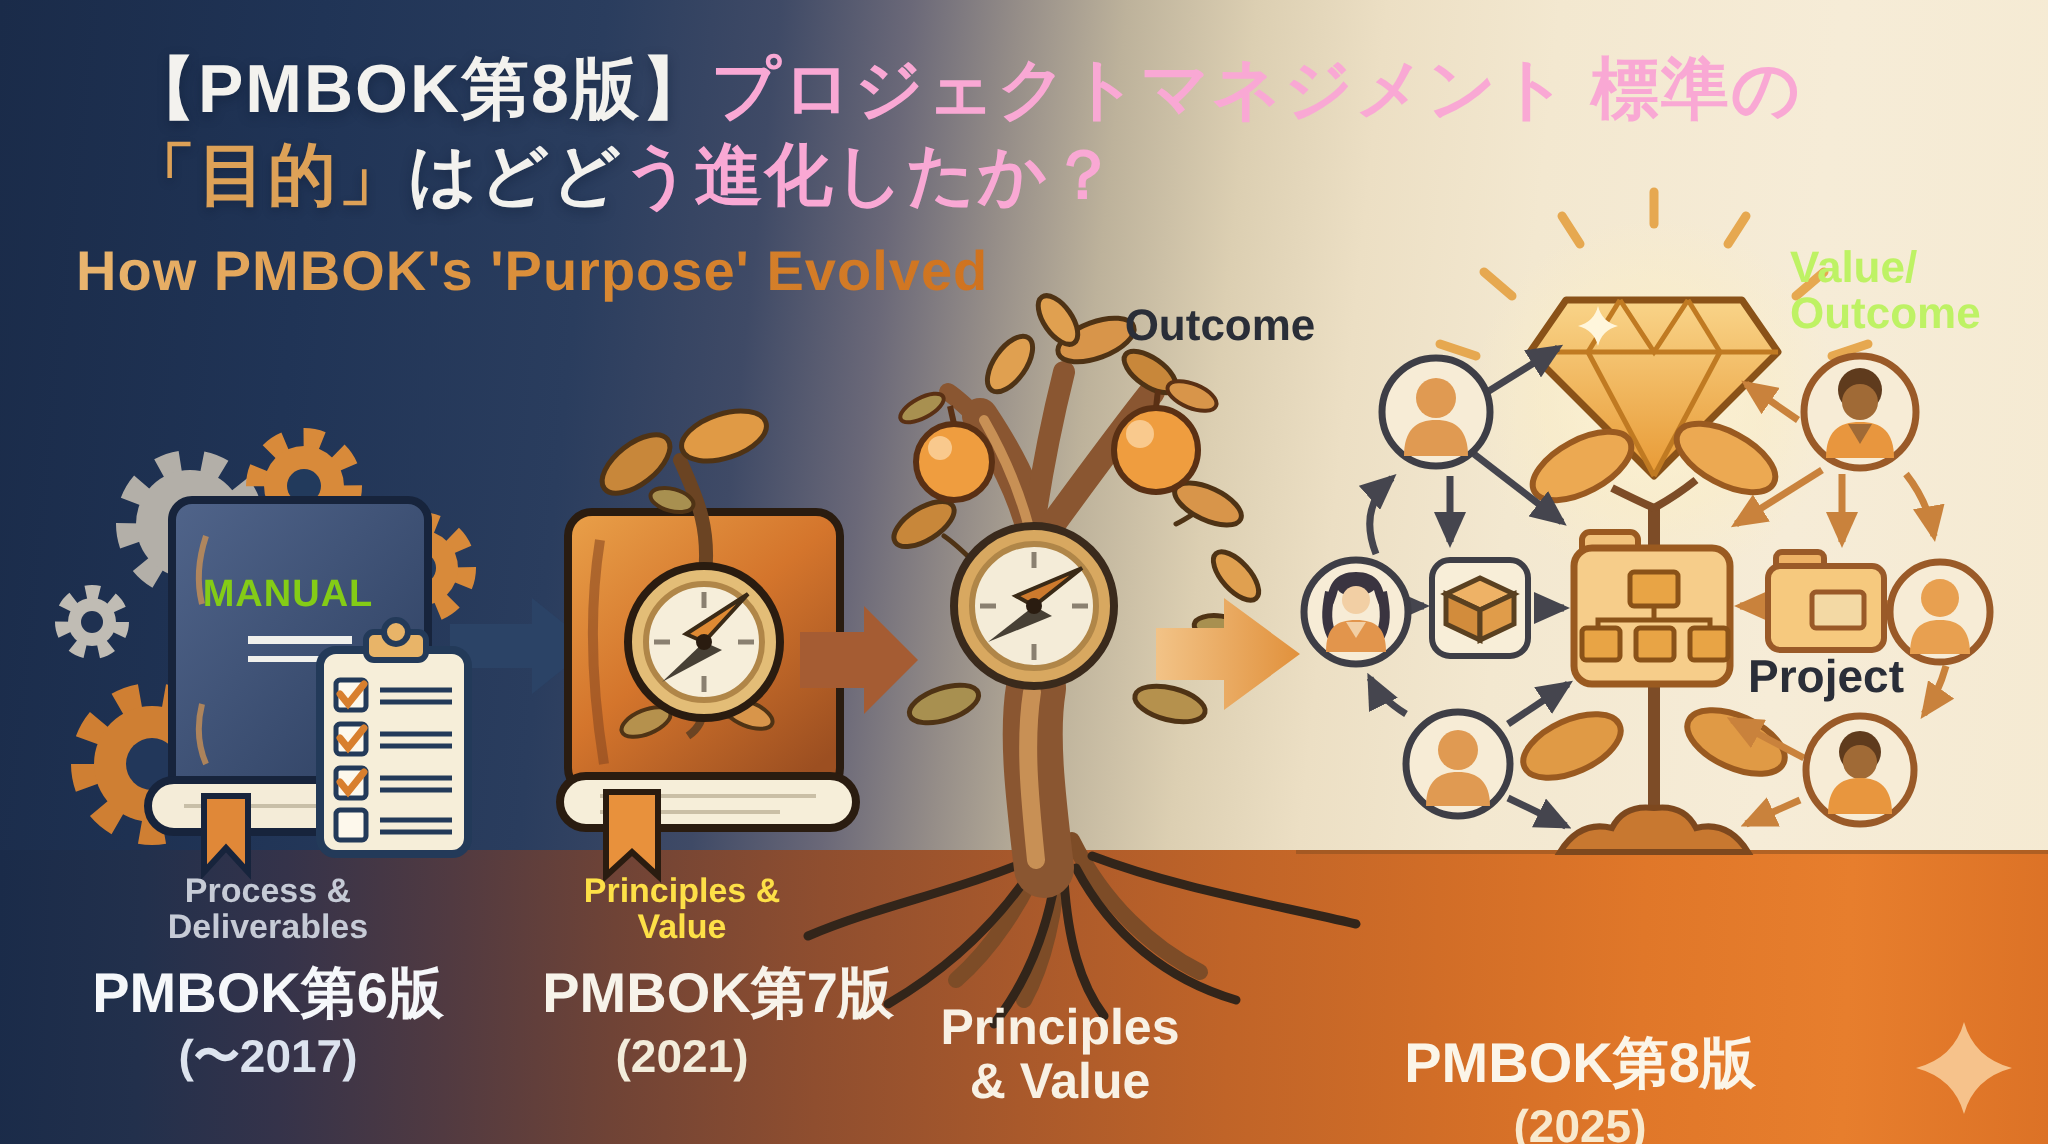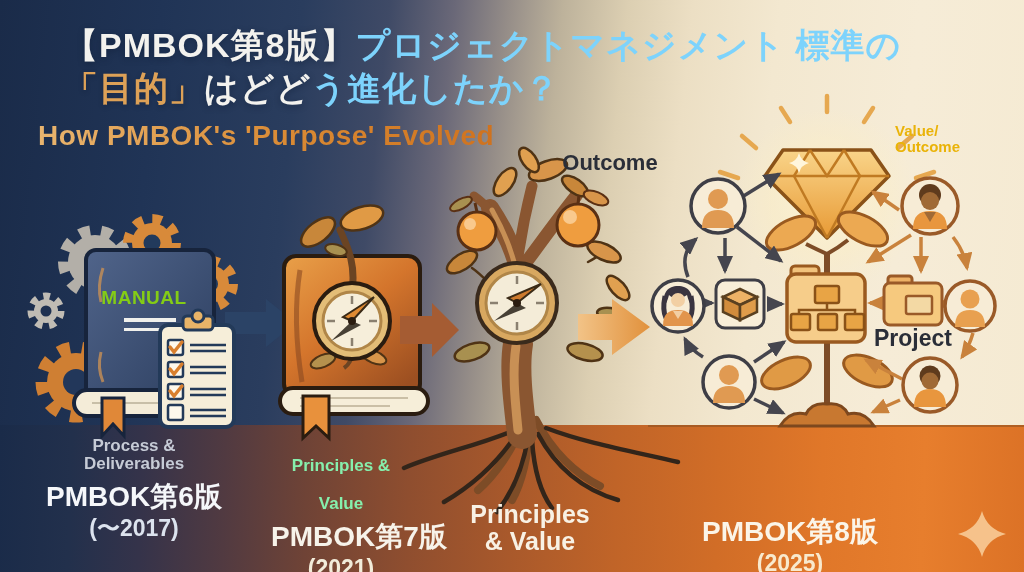--- a/index.html
+++ b/index.html
@@ -19,40 +19,40 @@
     background:linear-gradient(92deg,
       #1a2b49 0%,#22304c 7%,#35334a 14%,#513a41 22%,#6f4336 30%,
       #8f4e2f 40%,#a9592b 50%,#c06428 60%,#d16d27 70%,#e07729 80%,
       #e77e2d 90%,#dc7226 100%);
   }
   svg.art{position:absolute;inset:0;}
   .txt{position:absolute;margin:0;font-weight:700;}
   .ctr{text-align:center;}
   .title{left:64px;top:24px;font-size:34px;line-height:1.26;font-weight:700;letter-spacing:1px;white-space:nowrap;}
   .t-white{color:#f3f2ee;text-shadow:0 2px 6px rgba(10,20,40,.35);}
-  .t-navy{color:#7dd3fc;}
+  .t-navy{color:#f9a8d4;}
   .t-gold{color:#dda157;text-shadow:0 2px 5px rgba(10,20,40,.3);}
   .subtitle{
     left:38px;top:120px;font-size:28px;font-weight:700;letter-spacing:.5px;
     color:#d9882e;
     background:linear-gradient(90deg,#e9b56f 0%,#d98a34 55%,#cf721e 100%);
     -webkit-background-clip:text;background-clip:text;-webkit-text-fill-color:transparent;
   }
   .lbl-dark{color:#2a2e38;}
   .outcome{left:558px;top:150px;width:104px;font-size:22px;}
-  .valout{left:895px;top:123px;font-size:15px;line-height:1.04;color:#eab308;}
+  .valout{left:895px;top:123px;font-size:22px;line-height:1.04;color:#bef264;}
   .product{left:691px;top:324px;width:100px;font-size:21px;}
   .project{left:863px;top:325px;width:100px;font-size:23px;}
   .manual{left:88px;top:287px;width:112px;font-size:19px;letter-spacing:.5px;color:#84cc16;font-weight:700;}
   .col{position:absolute;width:220px;display:flex;flex-direction:column;align-items:center;}
   .col .concept{font-size:17px;line-height:1.06;font-weight:700;}
   .col .version{font-size:28px;line-height:1.1;font-weight:700;margin-top:9px;}
   .col .year{font-size:23px;line-height:1.1;font-weight:700;margin-top:3px;}
   .c1{left:24px;top:437px;}  .c1 .concept{color:#c6cbd6;} .c1 .version{color:#f5f7fa;} .c1 .year{color:#dce3ee;}
-  .c2{left:231px;top:437px;} .c2 .concept{color:#86efac;margin-top:20px;} .c2 .version{color:#f7f3ea;margin-left:36px;} .c2 .year{color:#f2ecda;}
+  .c2{left:231px;top:437px;} .c2 .concept{color:#fde047;} .c2 .version{color:#f7f3ea;margin-left:36px;} .c2 .year{color:#f2ecda;}
   .c3{left:420px;top:501px;} .c3 .concept{font-size:25px;color:#f8f1e4;}
   .c4{left:680px;top:501px;} .c4 .version{margin-top:16px;color:#fbf5e8;} .c4 .year{color:#f8e9cd;}
 </style>
 </head>
 <body>
 
 <div class="canvas">
   <div class="sky"></div>
   <div class="ground"></div>
 

